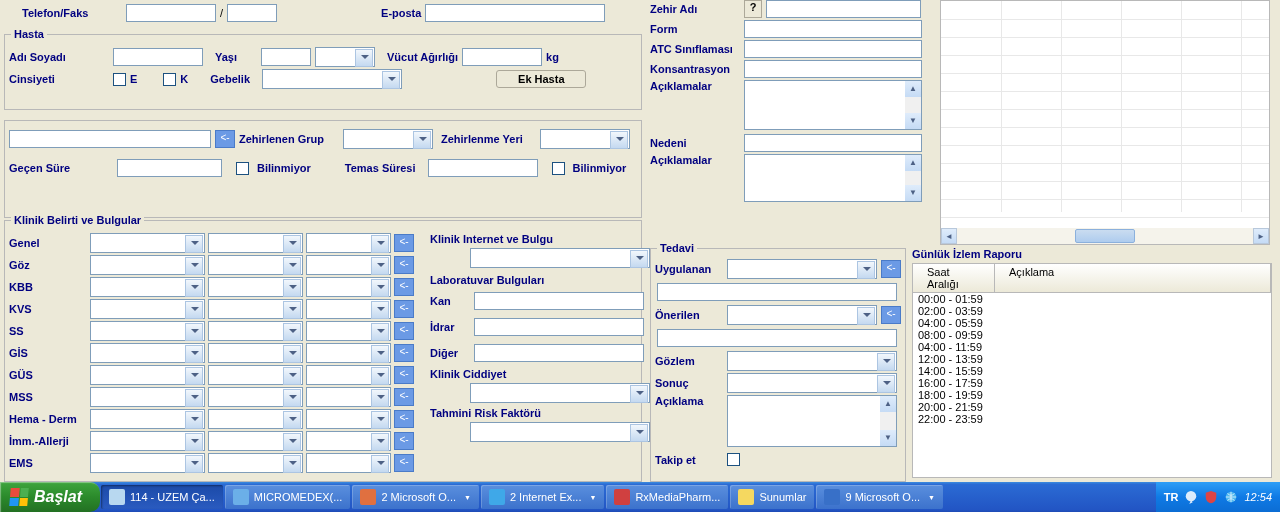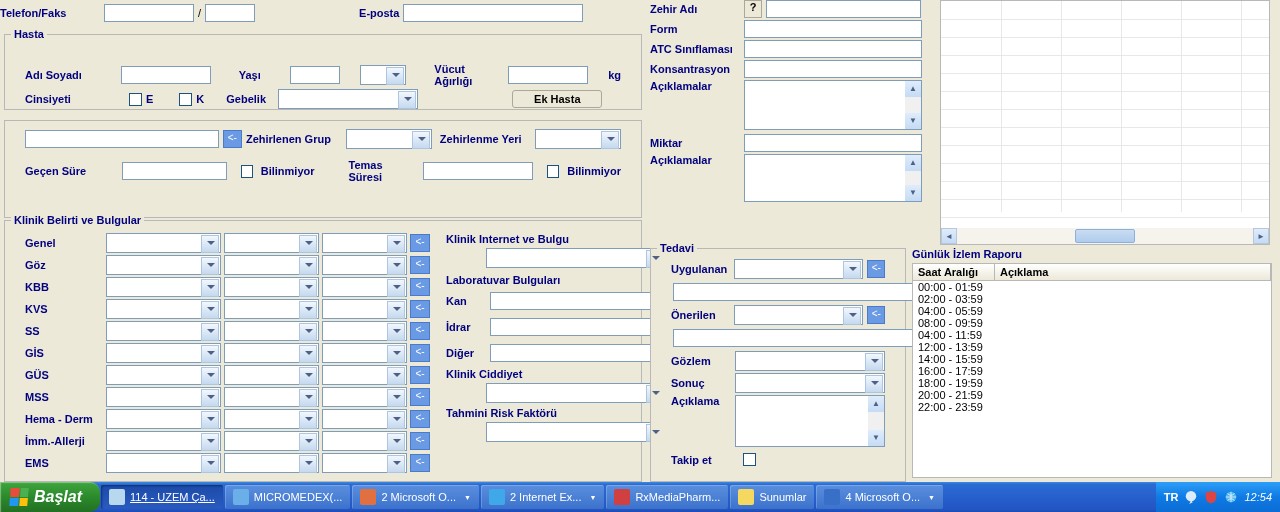--- a/index.html
+++ b/index.html
@@ -2,21 +2,21 @@
 <html><head>
 <meta charset="utf-8">
 <style>
 * { box-sizing: border-box; margin: 0; padding: 0; }
 body { font-family: Tahoma, Arial, sans-serif; font-size: 11px; background: #ECE9D8; overflow: hidden; width: 1280px; height: 512px; position: relative; }
 .label { color: #000080; font-weight: bold; }
 .input { border: 1px solid #7F9DB9; background: #fff; height: 18px; padding: 1px 3px; font-size: 11px; }
 .combo { border: 1px solid #7F9DB9; background: #fff; height: 20px; position: relative; }
 .combo::after { content: ''; position: absolute; right: 1px; top: 1px; width: 16px; height: 16px; background: linear-gradient(#F2F7FC,#C4D9F0); border: 1px solid #ACC5E2; }
 .combo::before { content: ''; position: absolute; right: 5px; top: 7px; width: 0; height: 0; border-left: 4px solid transparent; border-right: 4px solid transparent; border-top: 4px solid #4D6185; z-index: 2; }
-.fieldset { border: 1px solid #B8B8B8; padding: 20px; margin: 2px; position: relative; background: #ECE9D8; }
+.fieldset { border: 1px solid #B8B8B8; padding: 4px; margin: 2px; position: relative; background: #ECE9D8; }
 .fieldset-title { position: absolute; top: -7px; left: 6px; background: #ECE9D8; padding: 0 3px; color: #000080; font-weight: bold; }
 .row { display: flex; align-items: center; gap: 4px; margin-bottom: 2px; }
 .btn { background: #ECE9D8; border: 1px solid #ACA899; border-radius: 3px; padding: 2px 8px; font-size: 11px; cursor: pointer; }
 .btn-blue { background: #6B9AE5; color: #fff; border: 1px solid #4A7BC8; }
 .btn-blue-light { background: #9DBDED; color: #fff; border: 1px solid #7BA0D8; }
 .arrow-btn { background: #6B9AE5; color: #fff; border: 1px solid #4A7BC8; width: 20px; height: 18px; font-size: 10px; text-align: center; line-height: 14px; cursor: pointer; }
 .checkbox { width: 13px; height: 13px; border: 1px solid #1C5180; background: #fff; }
 .textarea { border: 1px solid #7F9DB9; background: #fff; resize: none; width: 100%; position: relative; }
 .scroll-v { position: absolute; right: 0; top: 0; bottom: 0; width: 16px; background: #F0F0F0; }
 .scroll-v::before { content: '▲'; position: absolute; top: 0; left: 0; right: 0; height: 16px; background: linear-gradient(#DFECFB,#C5DBF5); font-size: 8px; text-align: center; line-height: 16px; color: #4D6185; }
@@ -34,56 +34,56 @@
 .grid-hscroll .sarrow { width: 16px; height: 16px; background: linear-gradient(#DFECFB,#C5DBF5); text-align: center; font-size: 8px; line-height: 16px; color: #4D6185; border: 1px solid #B8C8DB; }
 .grid-hscroll .strack { flex: 1; background: #F5F3EB; position: relative; }
 .grid-hscroll .sthumb { position: absolute; left: 40%; width: 60px; top: 1px; bottom: 1px; background: linear-gradient(#CADCF0,#AECCEE); border: 1px solid #8BB0DC; border-radius: 2px; }
 
 
 .taskbar { position: absolute; left: 0; right: 0; bottom: 0; height: 30px; background: linear-gradient(#3C8CDE 0%, #2B6BD4 8%, #2255C4 92%, #1E4BB5 100%); display: flex; align-items: stretch; color: #fff; font-size: 11px; }
 .start-btn { background: linear-gradient(#3EA53E,#2B8A2B 50%,#237023); padding: 0 18px 0 10px; display: flex; align-items: center; font-weight: bold; font-style: italic; font-size: 16px; border-radius: 0 10px 10px 0; box-shadow: inset 1px 1px 1px rgba(255,255,255,0.4); }
 .start-btn .flag { width: 18px; height: 18px; margin-right: 6px; display: grid; grid-template-columns: 1fr 1fr; grid-template-rows: 1fr 1fr; gap: 1px; transform: skewX(-5deg);}
 .start-btn .flag span:nth-child(1){background:#E84C3D;} .start-btn .flag span:nth-child(2){background:#4CAF50;} .start-btn .flag span:nth-child(3){background:#2196F3;} .start-btn .flag span:nth-child(4){background:#FFC107;}
 .task-item { display: flex; align-items: center; gap: 5px; padding: 0 8px; margin: 3px 1px; background: linear-gradient(#5A8FDE,#3C72CC); border-radius: 2px; box-shadow: inset 1px 1px 0 rgba(255,255,255,0.2); max-width: 155px; overflow: hidden; white-space: nowrap; cursor: pointer; }
-.task-item.active { background: linear-gradient(#1B4AA8,#2A5BC0); box-shadow: inset 1px 1px 2px rgba(0,0,0,0.4); text-decoration: underline; }
+.task-item.active { background: linear-gradient(#1B4AA8,#2A5BC0); box-shadow: inset 1px 1px 2px rgba(0,0,0,0.4); }
 .task-item .ti-icon { width: 16px; height: 16px; flex-shrink: 0; }
 .task-drop { font-size: 7px; padding-left: 3px; }
 .tray { margin-left: auto; background: linear-gradient(#2D9FF7,#0F7AE5 50%,#0C6DD4); display: flex; align-items: center; padding: 0 8px; gap: 6px; }
 .tray-lang { font-weight: bold; }
 .tray-ico { width: 14px; height: 14px; }
 .tray .clock { font-weight: normal; font-style: italic; }
 
 
 .izlem-tbl { position: absolute; left: 912px; top: 263px; width: 360px; height: 215px; border: 1px solid #B8B8B8; background: #fff; font-size: 11px; }
 .izlem-hdr { display: flex; background: #ECE9D8; border-bottom: 1px solid #B8B8B8; }
-.izlem-hdr div { padding: 2px 5px; border-right: 1px solid #B8B8B8; background: linear-gradient(#fff,#ECE9D8); font-weight: bold;}
+.izlem-hdr div { padding: 2px 14px; border-right: 1px solid #B8B8B8; background: linear-gradient(#fff,#ECE9D8);}
 .izlem-row { display: flex; }
 .izlem-row div { padding: 0 5px; }
 
 
 .cf-row { display: flex; align-items: center; gap: 3px; margin-bottom: 2px; }
 .cf-lbl { width: 78px; }
 </style>
 </head>
 <body>
 
 <div class="zone" style="left:0; top:0; width:645px; height:30px;">
-  <div class="row" style="padding:4px 0;">
+  <div class="row" style="padding:4px 22px;">
     <span class="label" style="width:100px">Telefon/Faks</span>
     <input class="input" style="width: 90px;">
     <span>/</span>
     <input class="input" style="width: 50px;">
     <span class="label" style="margin-left:100px">E-posta</span>
     <input class="input" style="width: 180px;">
   </div>
 </div>
 
 <div class="fieldset zone" style="left:2px; top:32px; width:638px; height:76px;">
   <span class="fieldset-title">Hasta</span>
-  <div class="row" style="margin-top:8px;gap:20px;">
+  <div class="row" style="margin-top:8px;">
     <span class="label" style="width:100px">Adı Soyadı</span>
     <input class="input" style="width: 90px;">
     <span class="label" style="width:42px;margin-left:8px">Yaşı</span>
     <input class="input" style="width: 50px;">
     <div class="combo" style="width:60px"></div>
     <span class="label" style="margin-left:8px">Vücut Ağırlığı</span>
     <input class="input" style="width: 80px;">
     <span class="label">kg</span>
   </div>
   <div class="row">
@@ -246,21 +246,21 @@
       <span class="label" style="width:90px">Konsantrasyon</span>
       <input class="input" style="width: 178px;">
     </div>
   <div class="row" style="align-items:flex-start">
       <span class="label" style="width:90px">Açıklamalar</span>
     <div class="textarea" style="width:178px;height:50px">
         <div class="scroll-v"></div>
       </div>
     </div>
   <div class="row" style="margin-top:4px">
-      <span class="label" style="width:90px">Miktar</span>
+      <span class="label" style="width:90px">Nedeni</span>
       <input class="input" style="width: 178px;">
     </div>
   <div class="row" style="align-items:flex-start">
       <span class="label" style="width:90px">Açıklamalar</span>
     <div class="textarea" style="width:178px;height:48px">
         <div class="scroll-v"></div>
       </div>
     </div>
 </div>
 
@@ -413,21 +413,21 @@
       <div class="task-item">
         <span class="ti-icon" style="background:#D04040;border-radius:2px"></span>
         <span>RxMediaPharm...</span>
       </div>
       <div class="task-item">
         <span class="ti-icon" style="background:#F5D860;border-radius:2px"></span>
         <span>Sunumlar</span>
       </div>
       <div class="task-item">
         <span class="ti-icon" style="background:#3870C8;border-radius:2px"></span>
-        <span>4 Microsoft O...</span>
+        <span>9 Microsoft O...</span>
         <span class="task-drop">▼</span>
       </div>
     </div>
   <div class="tray">
     <span class="tray-lang">TR</span>
     <svg class="tray-ico" viewBox="0 0 16 16">
         <circle cx="8" cy="7" r="6" fill="#fff" opacity="0.85"></circle>
         <path d="M8 12 L6 16 L10 14 Z" fill="#fff" opacity="0.85"></path>
       </svg>
     <svg class="tray-ico" viewBox="0 0 16 16">

